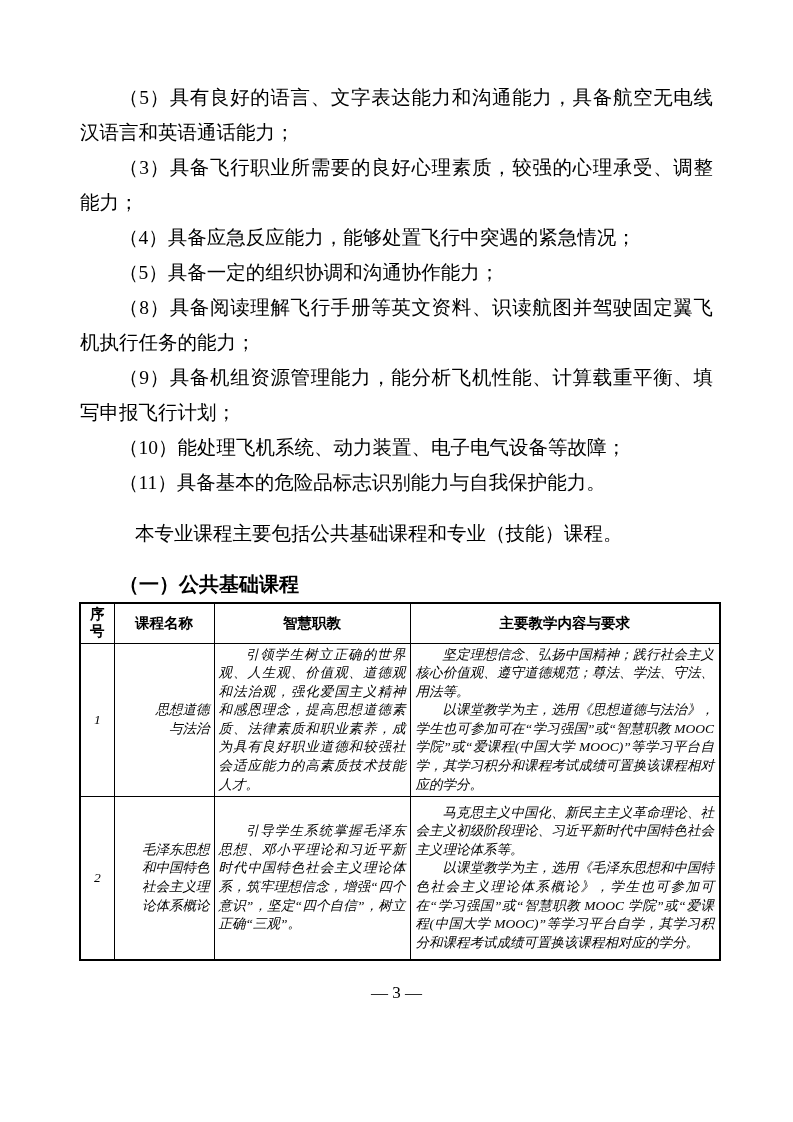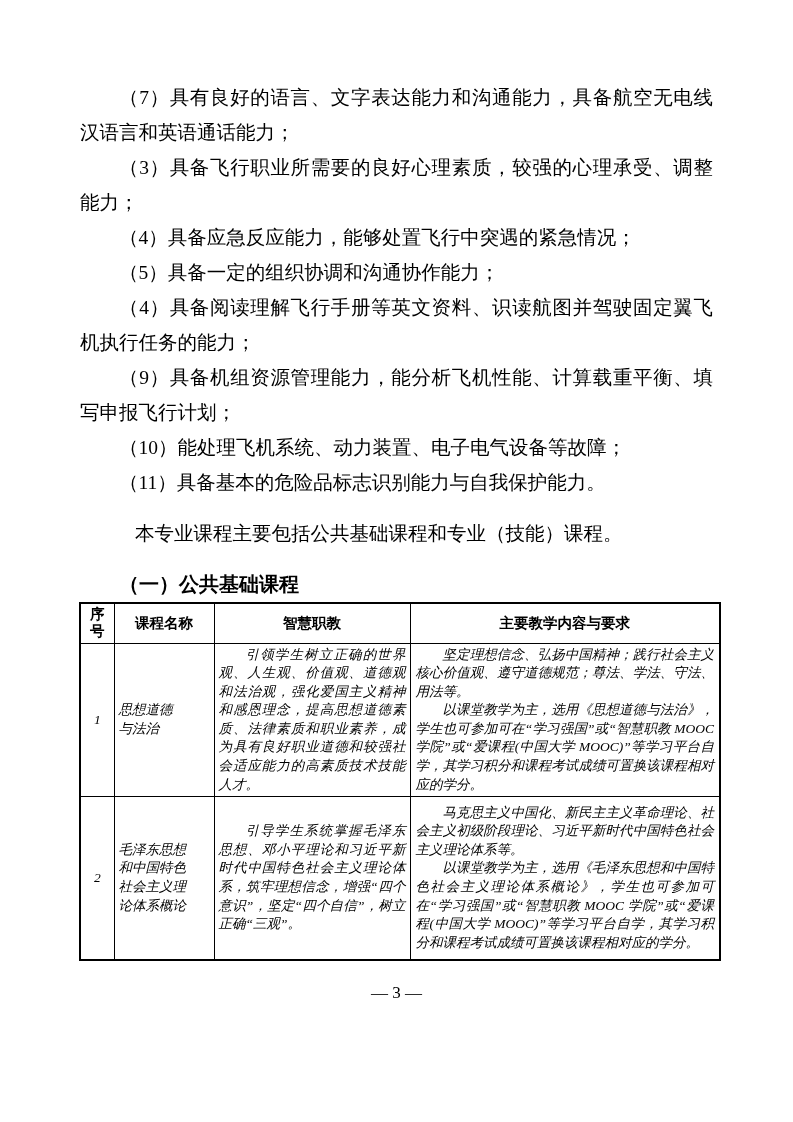--- a/index.html
+++ b/index.html
@@ -74,21 +74,21 @@
     text-align:center;
     white-space:pre-line;
     padding:0 2px;
   }
   .course-table td {
     font-size:13.5px;
     line-height:18.6px;
     font-style:italic;
   }
   td.cell-no   { text-align:center; }
-  td.cell-name { text-align:left; white-space:pre-line; padding:0 4px; }
+  td.cell-name { text-align:right; white-space:pre-line; padding:0 4px; }
   td.cell-goal p, td.cell-content p {
     margin:0;
     text-indent:2em;
     text-align:justify;
   }
   td.cell-goal    { padding:1px 4px; }
   td.cell-content { padding:2px 5px; }
   tr.row-1 { height:148px; }
   tr.row-2 { height:163px; }
 
@@ -99,25 +99,25 @@
     line-height:26px;
   }
 </style>
 </head>
 <body>
 
 <div class="page">
   <div class="content">
 
     <div class="body-text">
-      <p>（7）具有良好的语言、文字表达能力和沟通能力，具备航空无电线汉语言和英语通话能力；</p>
+      <p>（5）具有良好的语言、文字表达能力和沟通能力，具备航空无电线汉语言和英语通话能力；</p>
       <p>（3）具备飞行职业所需要的良好心理素质，较强的心理承受、调整能力；</p>
       <p>（4）具备应急反应能力，能够处置飞行中突遇的紧急情况；</p>
       <p>（5）具备一定的组织协调和沟通协作能力；</p>
-      <p>（4）具备阅读理解飞行手册等英文资料、识读航图并驾驶固定翼飞机执行任务的能力；</p>
+      <p>（8）具备阅读理解飞行手册等英文资料、识读航图并驾驶固定翼飞机执行任务的能力；</p>
       <p>（9）具备机组资源管理能力，能分析飞机性能、计算载重平衡、填写申报飞行计划；</p>
       <p>（10）能处理飞机系统、动力装置、电子电气设备等故障；</p>
       <p>（11）具备基本的危险品标志识别能力与自我保护能力。</p>
     </div>
 
     <p class="intro">本专业课程主要包括公共基础课程和专业（技能）课程。</p>
     <h3 class="heading-sub">（一）公共基础课程</h3>
 
 
     <table class="course-table">

